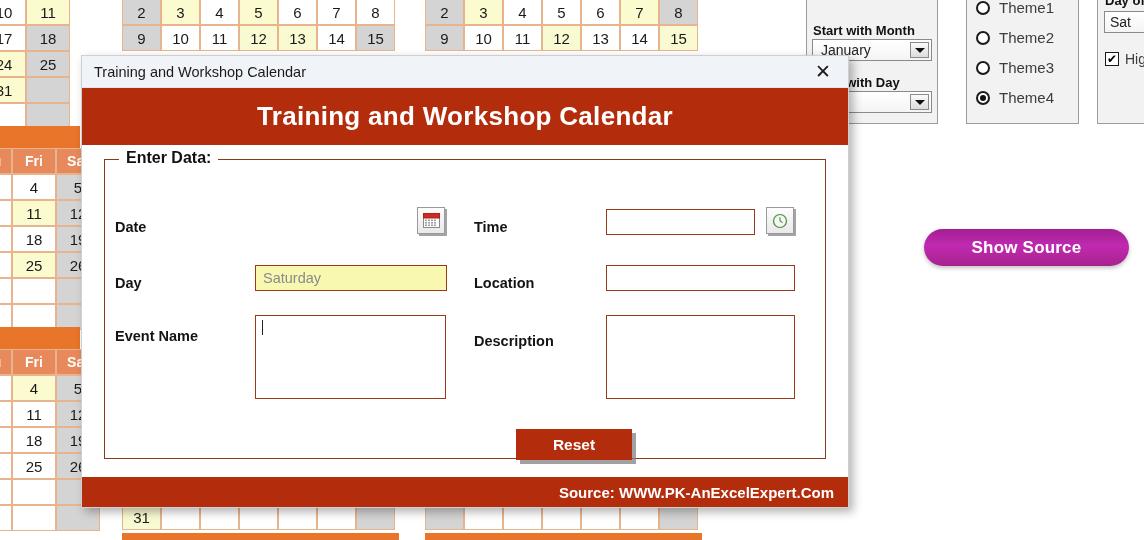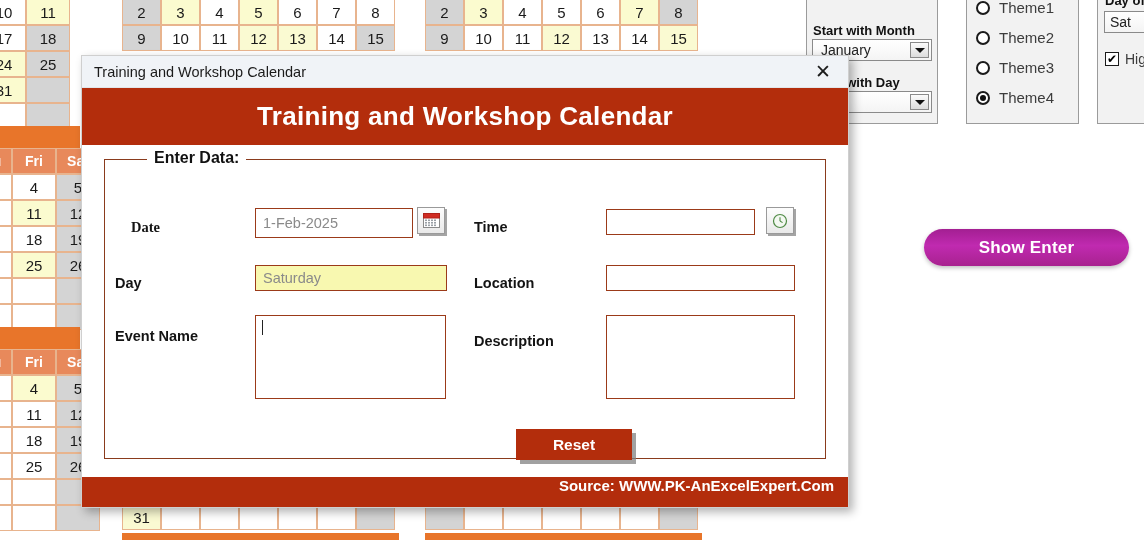--- a/index.html
+++ b/index.html
@@ -118,21 +118,21 @@
   }
   .body { flex: 1 1 auto; position: relative; background: #fff; }
 
   .groupbox {
     position: absolute; left: 22px; top: 14px; width: 722px; height: 300px;
     border: 1px solid #8a3b1d;
   }
   .group-legend {
     position: absolute; left: 14px; top: -11px;
     background: #ffffff; padding: 0 7px;
-    font-size: 16px; font-weight: bold; color: #111; margin-left: 28px;
+    font-size: 16px; font-weight: bold; color: #111;
   }
 
   .fld-label {
     position: absolute; font-size: 14.5px; font-weight: bold; color: #141414;
   }
   .inp {
     position: absolute; border: 1px solid #9b3a19; background: #ffffff;
     font-size: 14.5px; color: #8a8a8a; padding: 3px 7px;
     display: flex; align-items: center;
     font-family: "Liberation Sans", sans-serif;
@@ -159,21 +159,21 @@
   .act-btn {
     position: absolute; background: #b32d0c; color: #fff;
     font-size: 15.5px; font-weight: bold;
     display: flex; align-items: center; justify-content: center;
     box-shadow: 4px 4px 0 rgba(130,130,130,.75);
     border: none;
   }
 
   .footer {
     height: 30px; background: #b32d0c; flex: 0 0 auto;
-    display: flex; align-items: flex-start; justify-content: flex-end;
+    display: flex; align-items: center; justify-content: flex-end;
     padding-right: 14px;
   }
   .footer .ft { color: #ffffff; font-size: 15px; font-weight: bold; }
 </style>
 </head>
 <body>
 
 <div id="stage">
 
   <div class="sheet">
@@ -397,45 +397,42 @@
       <div class="xl-combo" style="position:absolute; left:6px; top:44px; width:100px;">
         <span>Sat</span>
       </div>
       <div style="position:absolute; left:7px; top:84px; display:flex; align-items:center; gap:6px;">
         <span class="chk">✔</span>
         <span class="radio-label" style="font-size:14px; color:#3c3c3c;">Hig</span>
       </div>
     </div>
 
     <div class="pill" style="left:924px; top:229px; width:205px; height:37px;">
-      <span>Show Enter</span>
+      <span>Show Source</span>
     </div>
   </div>
 
   <div class="dialog">
 
     <div class="titlebar">
       <span class="t">Training and Workshop Calendar</span>
       <span class="closebtn">✕</span>
     </div>
 
     <div class="banner">
       <span class="bt">Training and Workshop Calendar</span>
     </div>
 
     <div class="body">
 
       <div class="groupbox">
         <span class="group-legend">Enter Data:</span>
       </div>
 
-      <div class="fld-label" style="left:49px; top:74px;font-family:Liberation Serif, serif;">Date</div>
-      <div class="inp" style="left:173px; top:63px; width:158px; height:30px;">
-        <span>1-Feb-2025</span>
-      </div>
+      <div class="fld-label" style="left:33px; top:74px;">Date</div>
       <div class="icon-btn" style="left:335px; top:62px; width:28px; height:27px;">
         <svg width="17" height="17" viewBox="0 0 17 17">
           <rect x="0.5" y="1.5" width="16" height="14" fill="#ffffff" stroke="#8a8a8a"></rect>
           <rect x="0.5" y="1.5" width="16" height="4.5" fill="#cf2b22" stroke="#b02018"></rect>
           <g fill="#9aa0a6">
             <rect x="2" y="7.5" width="2" height="1.6"></rect>
               <rect x="5" y="7.5" width="2" height="1.6"></rect>
             <rect x="8" y="7.5" width="2" height="1.6"></rect>
               <rect x="11" y="7.5" width="2" height="1.6"></rect>
             <rect x="2" y="10" width="2" height="1.6"></rect>

